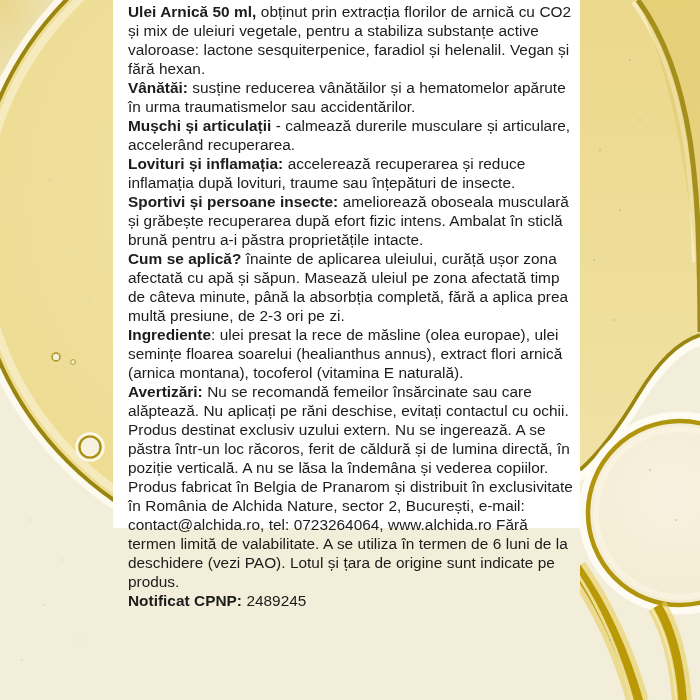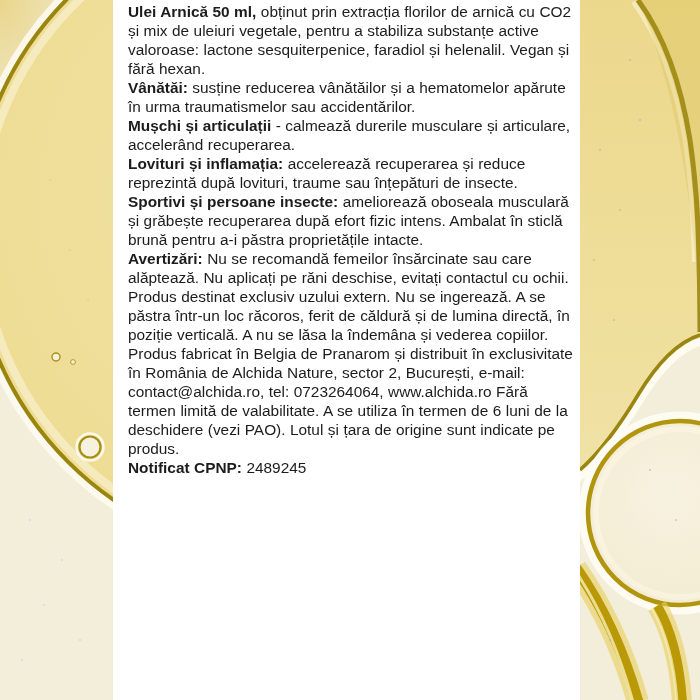--- a/index.html
+++ b/index.html
@@ -5,21 +5,21 @@
   html,body{margin:0;padding:0;}
   body{
     width:700px;height:700px;position:relative;overflow:hidden;
     background:#f3eeda;
     font-family:"Liberation Sans",sans-serif;
   }
   svg.bg{position:absolute;top:0;display:block;}
   .bg-left{left:0;}
   .bg-right{left:580px;}
   .panel{
-    position:absolute;left:113px;top:0;width:467px;height:700px;
+    position:absolute;left:113px;top:0;width:467px;height:528px;
     background:#ffffff;box-sizing:border-box;
     padding:2px 2px 0 15px;
   }
   .panel p{
     margin:0;
     font-size:15.4px;line-height:19px;
     color:#1c1c1c;
     word-spacing:0.2px;
   }
   .panel b{font-weight:bold;}
@@ -121,18 +121,20 @@
       <circle cx="30" cy="640" r="1"></circle>
       <circle cx="50" cy="60" r="1"></circle>
   </g>
 </svg>
 
 <div class="panel">
   <div>
       <p><b>Ulei Arnică 50 ml,</b><span> obținut prin extracția florilor de arnică cu CO2 și mix de uleiuri vegetale, pentru a stabiliza substanțe active valoroase: lactone sesquiterpenice, faradiol și helenalil. Vegan și fără hexan.</span></p>
       <p><b>Vânătăi:</b><span> susține reducerea vânătăilor și a hematomelor apărute în urma traumatismelor sau accidentărilor.</span></p>
       <p><b>Mușchi și articulații</b><span> - calmează durerile musculare și articulare, accelerând recuperarea.</span></p>
-      <p><b>Lovituri și inflamația:</b><span> accelerează recuperarea și reduce reprezintă după lovituri, traume sau înțepături de insecte.</span></p>
+      <p><b>Lovituri și inflamația:</b><span> accelerează recuperarea și reduce inflamația după lovituri, traume sau înțepături de insecte.</span></p>
       <p><b>Sportivi și persoane insecte:</b><span> ameliorează oboseala musculară și grăbește recuperarea după efort fizic intens. Ambalat în sticlă brună pentru a-i păstra proprietățile intacte.</span></p>
+      <p><b>Cum se aplică?</b><span> înainte de aplicarea uleiului, curăță ușor zona afectată cu apă și săpun. Masează uleiul pe zona afectată timp de câteva minute, până la absorbția completă, fără a aplica prea multă presiune, de 2-3 ori pe zi.</span></p>
+      <p><b>Ingrediente</b><span>: ulei presat la rece de măsline (olea europae), ulei semințe floarea soarelui (healianthus annus), extract flori arnică (arnica montana), tocoferol (vitamina E naturală).</span></p>
       <p><b>Avertizări:</b><span> Nu se recomandă femeilor însărcinate sau care alăptează. Nu aplicați pe răni deschise, evitați contactul cu ochii. Produs destinat exclusiv uzului extern. Nu se ingerează. A se păstra într-un loc răcoros, ferit de căldură și de lumina directă, în poziție verticală. A nu se lăsa la îndemâna și vederea copiilor. Produs fabricat în Belgia de Pranarom și distribuit în exclusivitate în România de Alchida Nature, sector 2, București, e-mail: contact@alchida.ro, tel: 0723264064, www.alchida.ro Fără termen limită de valabilitate. A se utiliza în termen de 6 luni de la deschidere (vezi PAO). Lotul și țara de origine sunt indicate pe produs.</span></p>
       <p><b>Notificat CPNP:</b><span> 2489245</span></p>
     </div>
 </div>
 
 </body></html>

